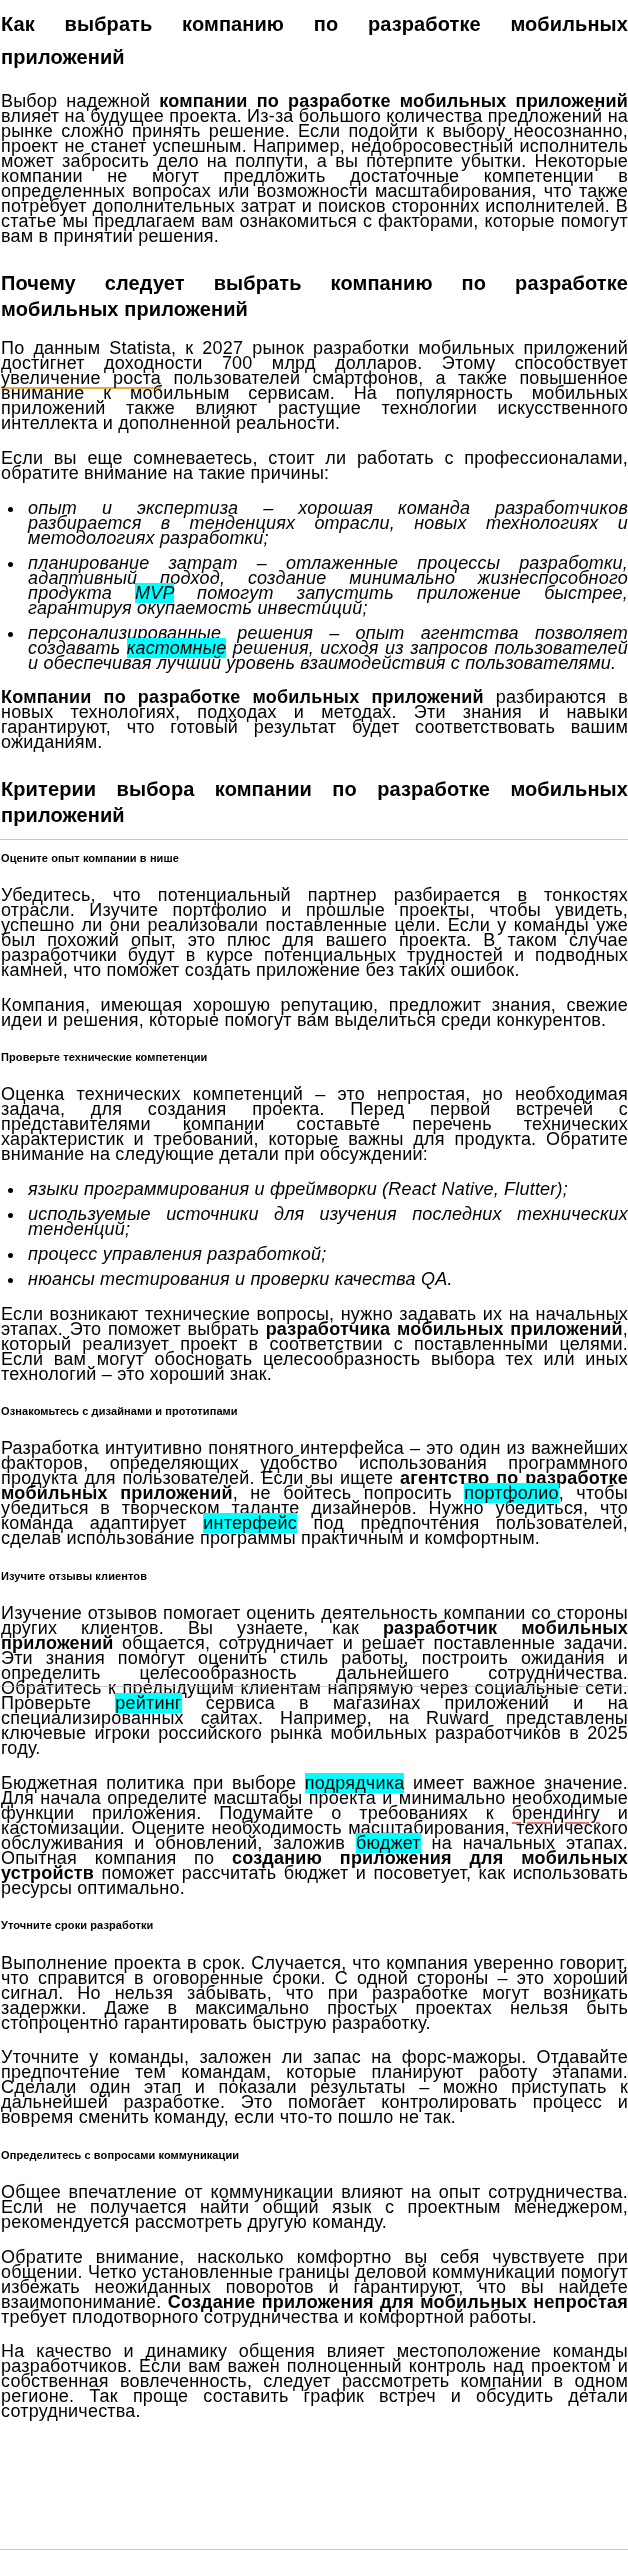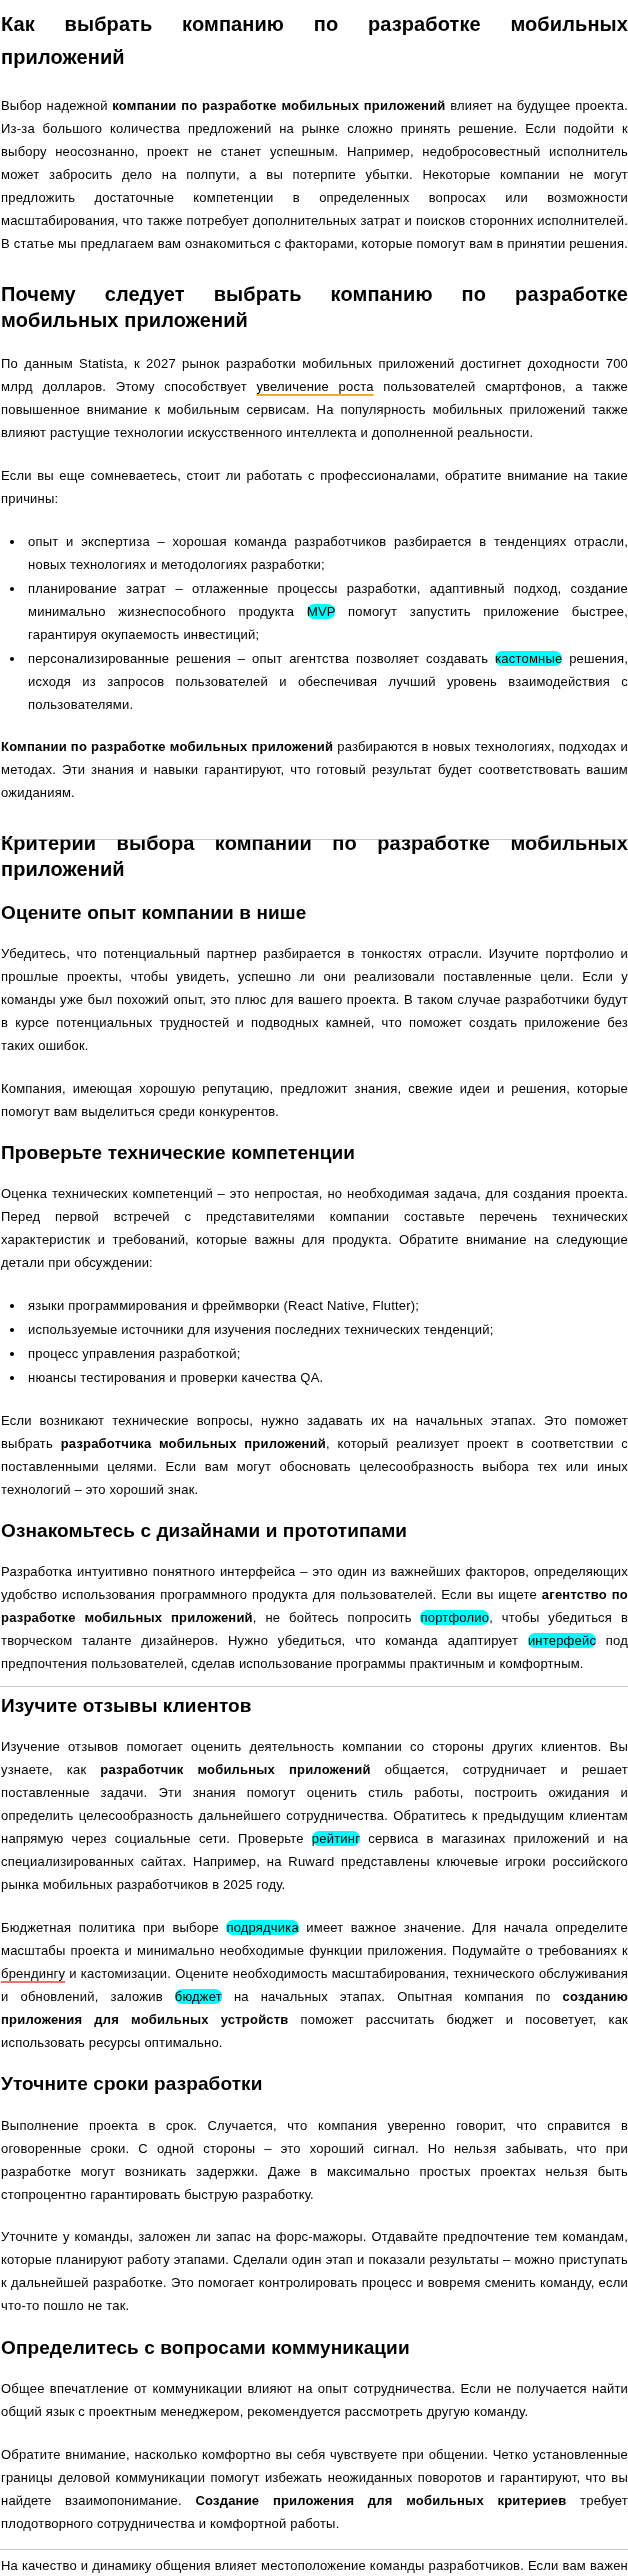--- a/index.html
+++ b/index.html
@@ -7,39 +7,39 @@
     --divider:#b5b5b5; --txt:#000000; --bg:#ffffff;
   }
   html,body{margin:0;padding:0;background:var(--bg);}
   body{
     width:629px;height:3895px;overflow:hidden;position:relative;
     font-family:"Liberation Sans","DejaVu Sans",sans-serif;
     color:var(--txt);
   }
   #doc{padding:5.2px 1px 0 1px;}
   p.body-p, ul.blist{
-    font-size:13px;line-height:23px;letter-spacing:0.2px;
+    font-size:18px;line-height:15px;letter-spacing:0.2px;
     text-align:justify;margin:19.6px 0;
   }
   h1.t{
     font-size:20px;line-height:33px;font-weight:bold;
     text-align:justify;margin:3.1px 0 13.4px 0;letter-spacing:0.1px;
   }
   h2.s{
     font-size:20px;line-height:26px;font-weight:bold;
     text-align:justify;margin:26px 0 0 0;letter-spacing:0.1px;
   }
   h3.ss{
-    font-size:19px;line-height:19.6px;font-weight:bold;
+    font-size:11px;line-height:19.6px;font-weight:bold;
     text-align:left;margin:20.6px 0 0 0;letter-spacing:0.1px;
   }
   ul.blist{padding-left:24px;}
-  ul.blist li{margin:1px 0;padding-left:3.1px;}
+  ul.blist li{margin:10px 0;padding-left:3.1px;font-style:italic;}
   .b{font-weight:bold;}
-  .hl{background:var(--hl);border-radius:7px;}
+  .hl{background:var(--hl);}
   .u-orange{text-decoration:underline;text-decoration-color:var(--u-orange);text-decoration-thickness:1.5px;text-underline-offset:3.1px;}
   .u-red{text-decoration:underline;text-decoration-color:var(--u-red);text-decoration-thickness:1.5px;text-underline-offset:3.1px;}
   .pbreak{position:absolute;left:0;width:629px;height:1px;background:var(--divider);opacity:0.75;}
 </style>
 </head>
 <body>
 
 <div id="doc">
     <h1 class="t">Как выбрать компанию по разработке мобильных приложений</h1>
     <p class="body-p"><span>Выбор надежной </span><span class="b">компании по разработке мобильных приложений</span><span> влияет на будущее проекта. Из-за большого количества предложений на рынке сложно принять решение. Если подойти к выбору неосознанно, проект не станет успешным. Например, недобросовестный исполнитель может забросить дело на полпути, а вы потерпите убытки. Некоторые компании не могут предложить достаточные компетенции в определенных вопросах или возможности масштабирования, что также потребует дополнительных затрат и поисков сторонних исполнителей. В статье мы предлагаем вам ознакомиться с факторами, которые помогут вам в принятии решения.</span></p>
@@ -68,20 +68,20 @@
     <h3 class="ss">Ознакомьтесь с дизайнами и прототипами</h3>
     <p class="body-p"><span>Разработка интуитивно понятного интерфейса – это один из важнейших факторов, определяющих удобство использования программного продукта для пользователей. Если вы ищете </span><span class="b">агентство по разработке мобильных приложений</span><span>, не бойтесь попросить </span><span class="hl">портфолио</span><span>, чтобы убедиться в творческом таланте дизайнеров. Нужно убедиться, что команда адаптирует </span><span class="hl">интерфейс</span><span> под предпочтения пользователей, сделав использование программы практичным и комфортным.</span></p>
     <h3 class="ss">Изучите отзывы клиентов</h3>
     <p class="body-p"><span>Изучение отзывов помогает оценить деятельность компании со стороны других клиентов. Вы узнаете, как </span><span class="b">разработчик мобильных приложений</span><span> общается, сотрудничает и решает поставленные задачи. Эти знания помогут оценить стиль работы, построить ожидания и определить целесообразность дальнейшего сотрудничества. Обратитесь к предыдущим клиентам напрямую через социальные сети. Проверьте </span><span class="hl">рейтинг</span><span> сервиса в магазинах приложений и на специализированных сайтах. Например, на Ruward представлены ключевые игроки российского рынка мобильных разработчиков в 2025 году.</span></p>
     <p class="body-p"><span>Бюджетная политика при выборе </span><span class="hl">подрядчика</span><span> имеет важное значение. Для начала определите масштабы проекта и минимально необходимые функции приложения. Подумайте о требованиях к </span><span class="u-red">брендингу</span><span> и кастомизации. Оцените необходимость масштабирования, технического обслуживания и обновлений, заложив </span><span class="hl">бюджет</span><span> на начальных этапах. Опытная компания по </span><span class="b">созданию приложения для мобильных устройств</span><span> поможет рассчитать бюджет и посоветует, как использовать ресурсы оптимально.</span></p>
     <h3 class="ss">Уточните сроки разработки</h3>
     <p class="body-p"><span>Выполнение проекта в срок. Случается, что компания уверенно говорит, что справится в оговоренные сроки. С одной стороны – это хороший сигнал. Но нельзя забывать, что при разработке могут возникать задержки. Даже в максимально простых проектах нельзя быть стопроцентно гарантировать быструю разработку.</span></p>
     <p class="body-p"><span>Уточните у команды, заложен ли запас на форс-мажоры. Отдавайте предпочтение тем командам, которые планируют работу этапами. Сделали один этап и показали результаты – можно приступать к дальнейшей разработке. Это помогает контролировать процесс и вовремя сменить команду, если что-то пошло не так.</span></p>
     <h3 class="ss">Определитесь с вопросами коммуникации</h3>
     <p class="body-p"><span>Общее впечатление от коммуникации влияют на опыт сотрудничества. Если не получается найти общий язык с проектным менеджером, рекомендуется рассмотреть другую команду.</span></p>
-    <p class="body-p"><span>Обратите внимание, насколько комфортно вы себя чувствуете при общении. Четко установленные границы деловой коммуникации помогут избежать неожиданных поворотов и гарантируют, что вы найдете взаимопонимание. </span><span class="b">Создание приложения для мобильных критериев</span><span> требует плодотворного сотрудничества и комфортной работы.</span></p>
+    <p class="body-p"><span>Обратите внимание, насколько комфортно вы себя чувствуете при общении. Четко установленные границы деловой коммуникации помогут избежать неожиданных поворотов и гарантируют, что вы найдете взаимопонимание. </span><span class="b">Создание приложения для мобильных непростая</span><span> требует плодотворного сотрудничества и комфортной работы.</span></p>
     <p class="body-p"><span>На качество и динамику общения влияет местоположение команды разработчиков. Если вам важен полноценный контроль над проектом и собственная вовлеченность, следует рассмотреть компании в одном регионе. Так проще составить график встреч и обсудить детали сотрудничества.</span></p>
   </div>
 
 <div class="pbreak" style="top: 839px;"></div>
 <div class="pbreak" style="top: 1686px;"></div>
 <div class="pbreak" style="top: 2549px;"></div>
 
 
 </body></html>

